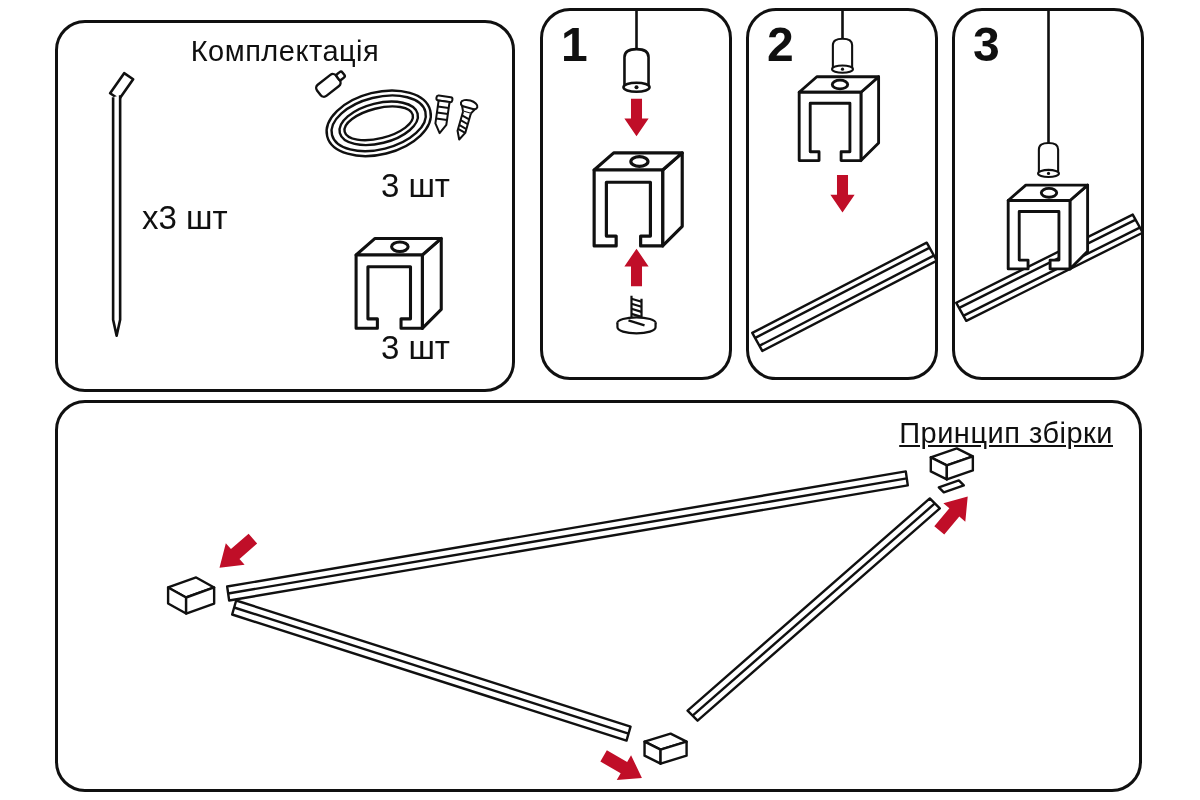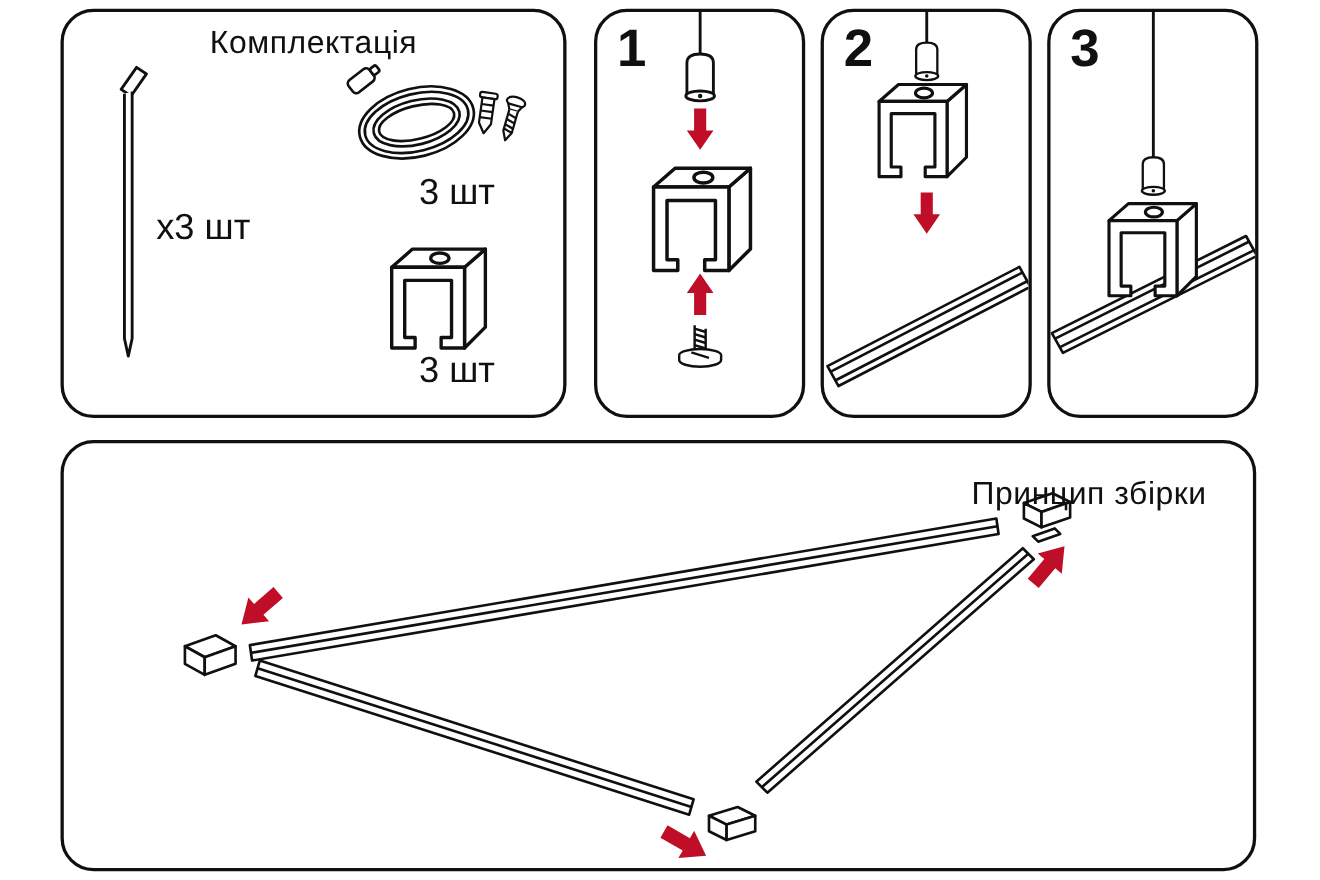--- a/index.html
+++ b/index.html
@@ -2,22 +2,22 @@
 <html><head>
 <meta charset="utf-8">
 <style>
   html,body{margin:0;padding:0;background:#fff;}
   .page{position:relative;width:1200px;height:800px;background:#fff;overflow:hidden;
         font-family:"Liberation Sans",sans-serif;color:#101010;}
   .panel{position:absolute;border:3.5px solid #101010;border-radius:30px;background:#fff;box-sizing:border-box;}
   .art{position:absolute;left:0;top:0;width:100%;height:100%;display:block;}
   .kit-title{position:absolute;top:12px;left:0;right:0;margin:0;text-align:center;
              font-size:29px;font-weight:500;letter-spacing:.5px;z-index:2;}
-  .assembly-title{position:absolute;top:14px;right:26px;margin:16px;font-size:29px;font-weight:500;
-                  letter-spacing:.5px;z-index:2;}
+  .assembly-title{position:absolute;top:14px;right:26px;margin:0;font-size:29px;font-weight:500;
+                  letter-spacing:.5px;z-index:2;text-decoration:underline;}
   .step-num{position:absolute;top:6px;left:18px;font-size:48px;font-weight:700;z-index:2;}
   .qty{position:absolute;font-size:33px;font-weight:500;z-index:2;}
   .qty.center{text-align:right;}
 </style>
 </head>
 <body>
 
 <div class="page">
 
   <svg width="0" height="0" style="position:absolute" aria-hidden="true">
@@ -52,21 +52,21 @@
         <path d="M17 0 L17 22 M27 3 L27 24" fill="none"></path>
         <path d="M17 3 L27 6 M17 8 L27 11 M17 13 L27 16 M17 18 L27 21" fill="none"></path>
         <ellipse cx="22" cy="27" rx="19" ry="5.5"></ellipse>
         <path d="M3 27 L3 31.5 A19 6 0 0 0 41 31.5 L41 27"></path>
         <path d="M14 24.5 L30 29.5" fill="none"></path>
       </g>
       <path id="arrow-shape" d="M-15 -5 L3 -5 L3 -11 L19 0 L3 11 L3 5 L-15 5 Z" stroke="none"></path>
     </defs>
   </svg>
 
-  <section class="panel" style="left:55px;top:8px;width:460px;height:372px">
+  <section class="panel" style="left:55px;top:20px;width:460px;height:372px">
     <h2 class="kit-title">Комплектація</h2>
 
     <svg class="art" viewBox="0 0 453 365">
       <use href="#stake-shape" transform="translate(42,48)"></use>
       <g stroke="#101010" fill="none" stroke-width="2.4">
         <g transform="rotate(-14 320 100)">
           <ellipse cx="320" cy="100" rx="53" ry="31"></ellipse>
           <ellipse cx="320" cy="100" rx="48" ry="26"></ellipse>
           <ellipse cx="320" cy="100" rx="40" ry="20"></ellipse>
           <ellipse cx="320" cy="100" rx="35" ry="15"></ellipse>

